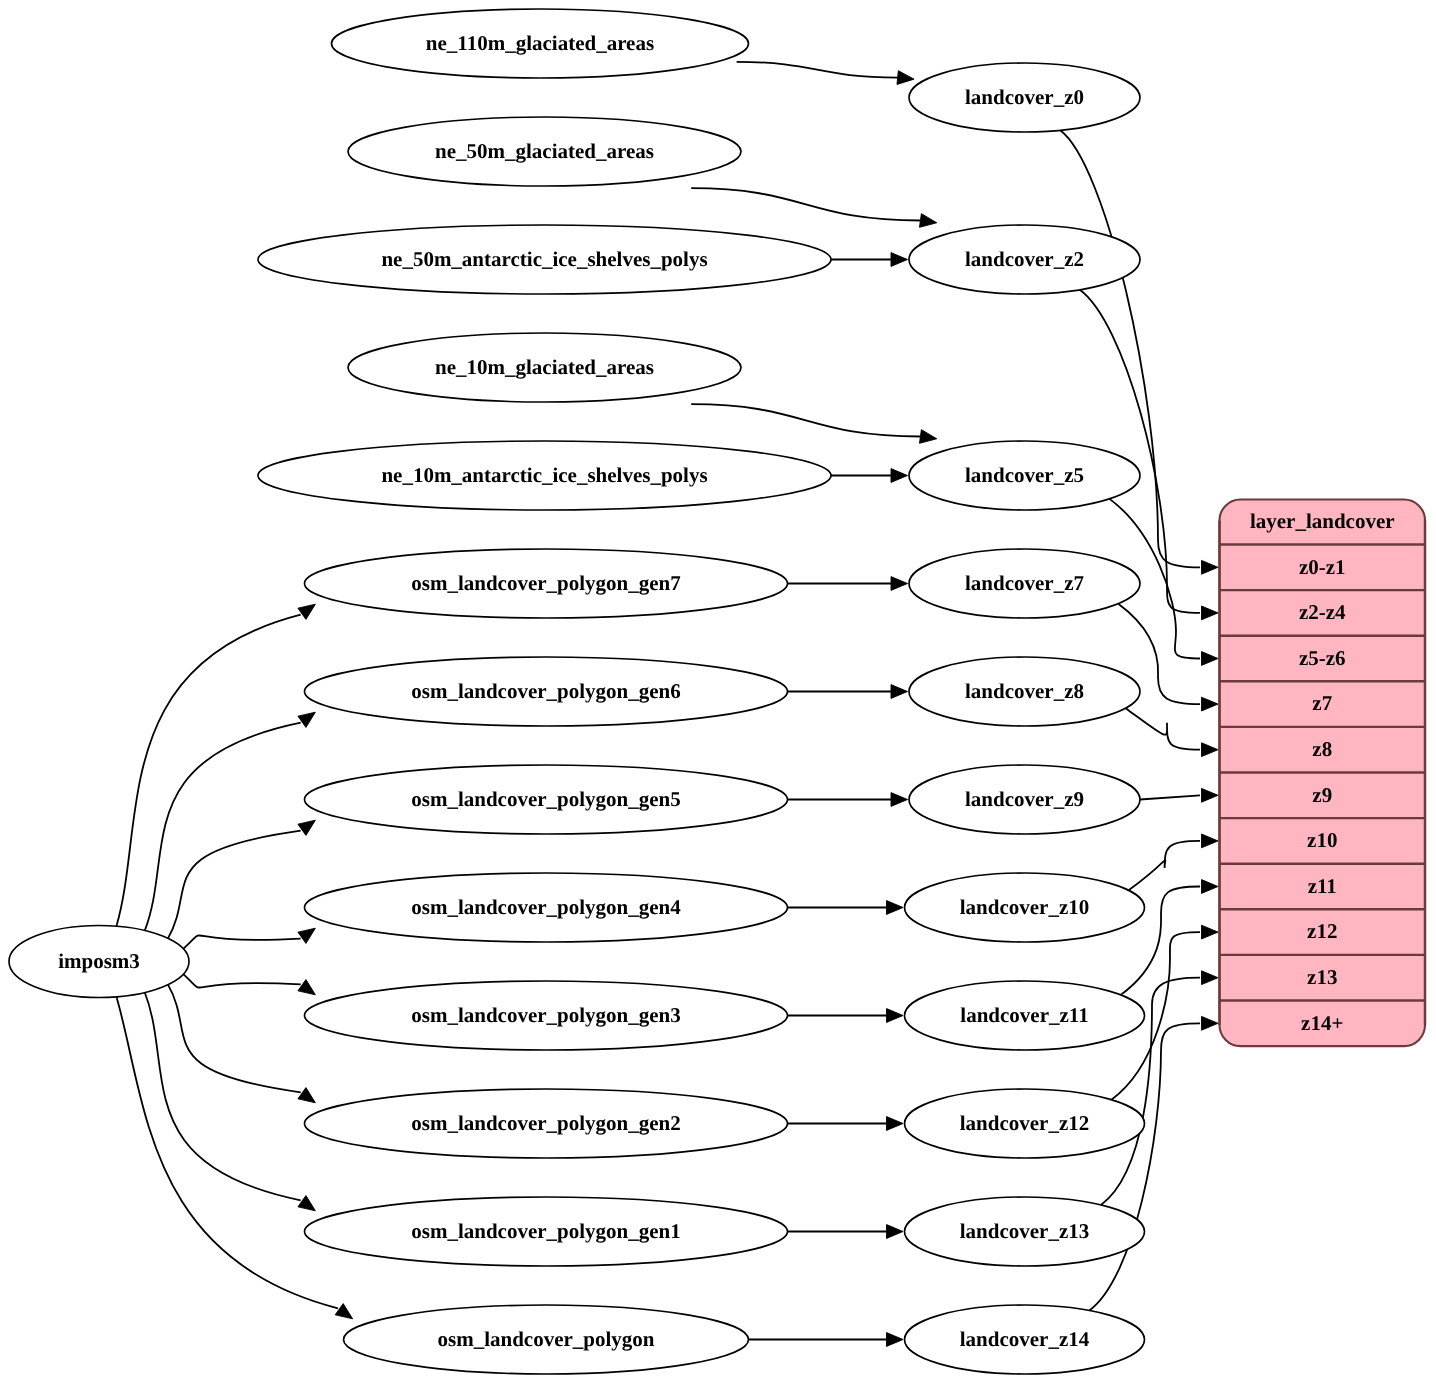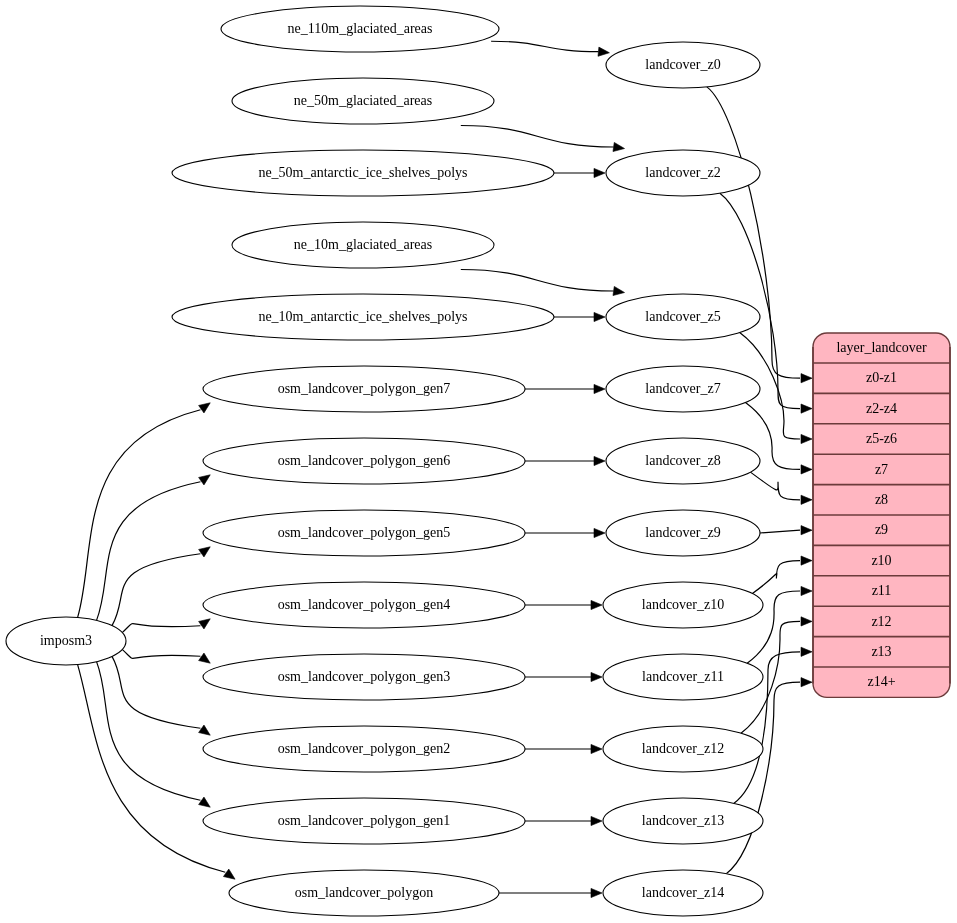--- a/index.html
+++ b/index.html
@@ -1,18 +1,18 @@
 <!DOCTYPE html>
 <html><head>
 <meta charset="utf-8">
 <style>
   html,body{margin:0;padding:0;background:#ffffff;}
   body{width:957px;height:923px;overflow:hidden;
        font-family:"Liberation Serif","DejaVu Serif",serif;}
-  #stage{position:relative;width:872px;height:923px;background:#fff;}
+  #stage{position:relative;width:872px;height:923px;background:#fff;font-weight:bold;}
   svg{position:absolute;left:0;top:0;width:957px;height:923px;}
   .node-ellipse{fill:#ffffff;stroke:#000000;stroke-width:1.1;}
   .edge{fill:none;stroke:#000000;stroke-width:1.2;}
   .arrow{fill:#000000;stroke:#000000;stroke-width:0.6;}
   .node-label{font-family:"Liberation Serif","DejaVu Serif",serif;
               font-size:14px;fill:#000;text-anchor:middle;dominant-baseline:middle;}
   .tbl-label{font-family:"Liberation Serif","DejaVu Serif",serif;
              font-size:14px;fill:#000;text-anchor:middle;dominant-baseline:middle;}
 </style>
 </head>

